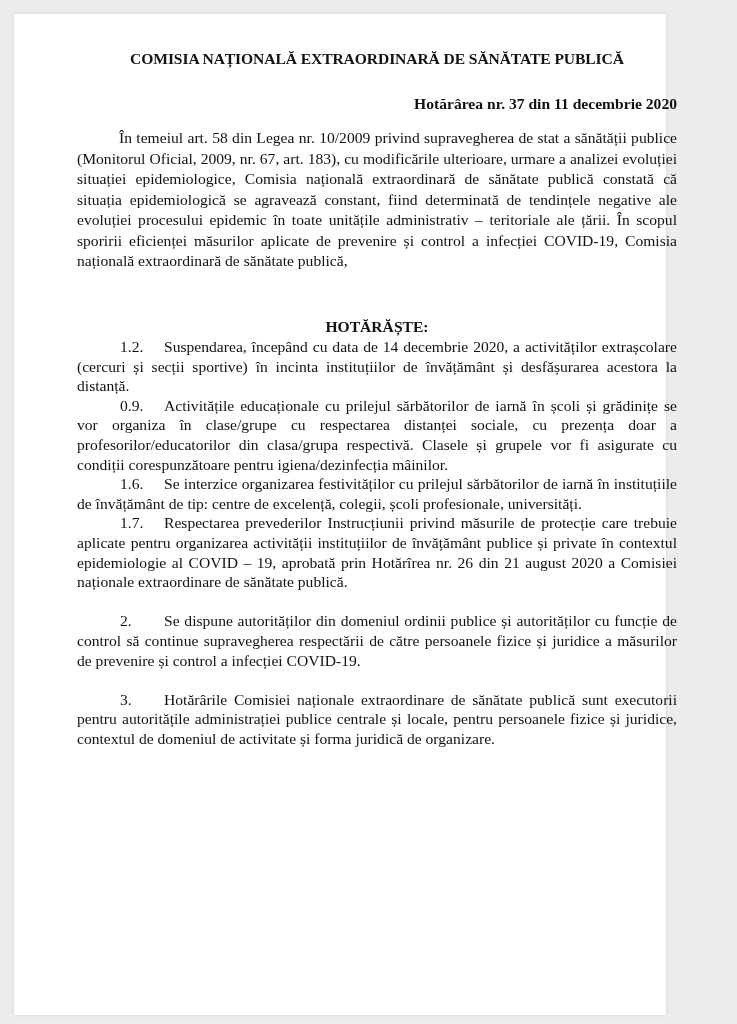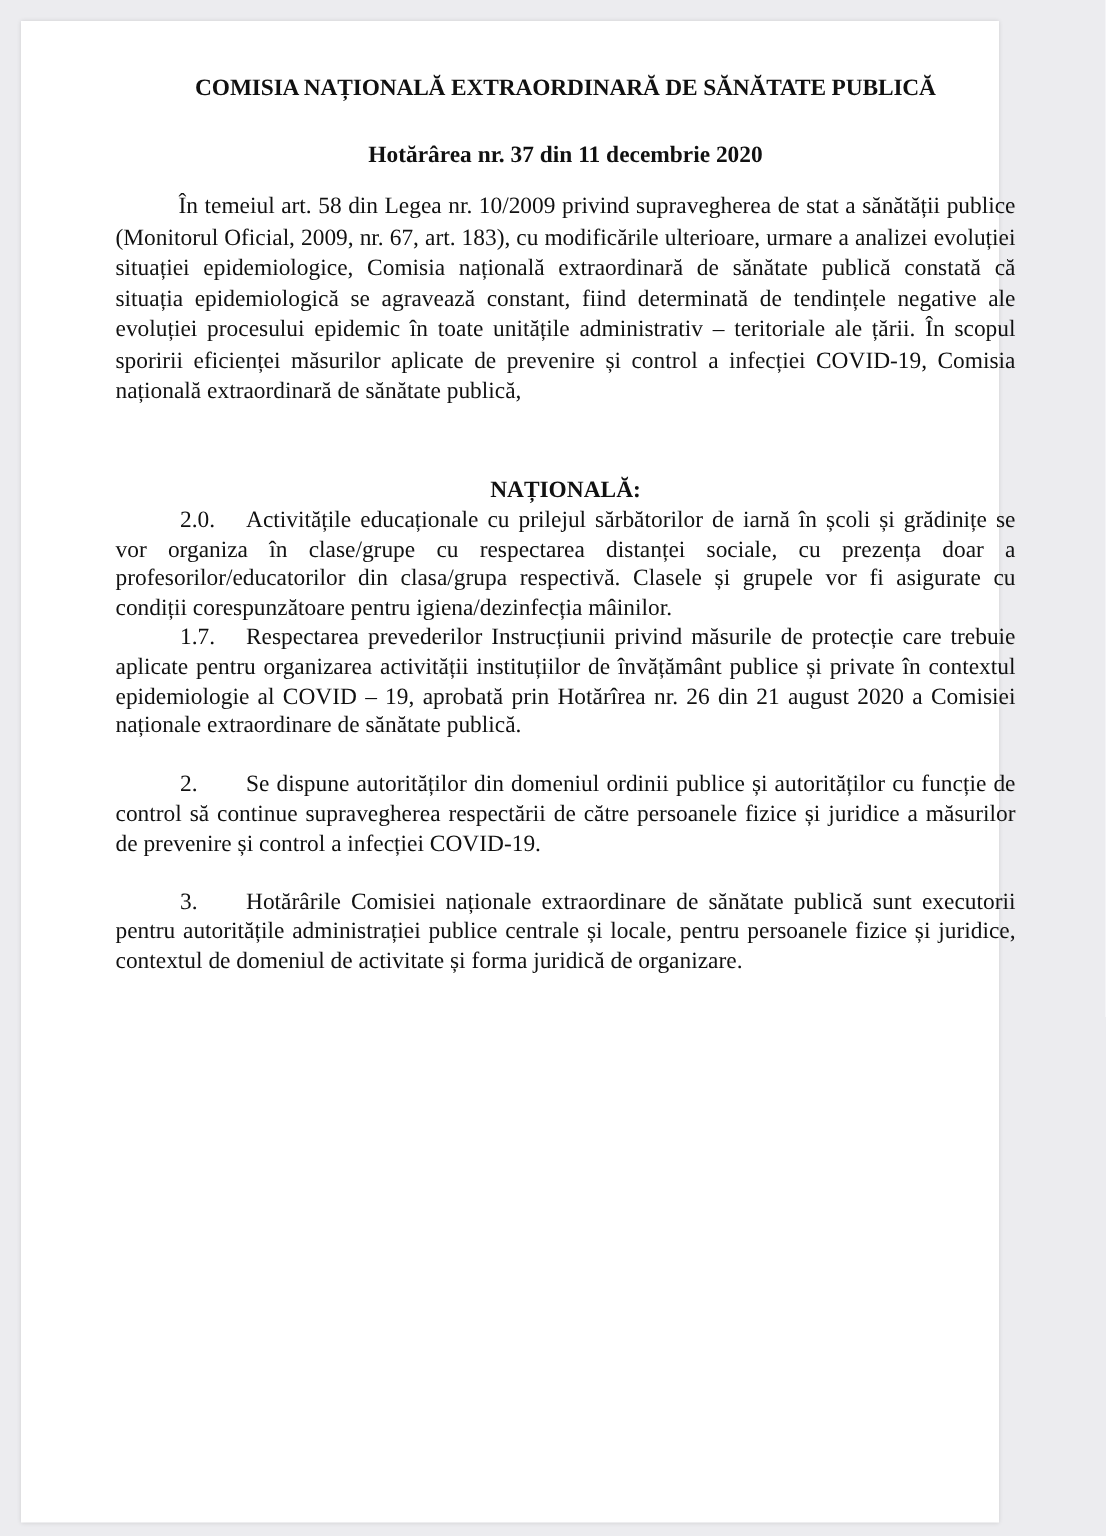--- a/index.html
+++ b/index.html
@@ -25,21 +25,21 @@
     font-size: 15.6px;
     line-height: 19.6px;
   }
   .title {
     position: absolute; left: 0; width: 600px; top: 35px;
     text-align: center; font-weight: bold; font-size: 15.6px;
     letter-spacing: -0.1px;
   }
   .subtitle {
     position: absolute; left: 0; width: 600px; top: 80px;
-    text-align: center; font-weight: bold; font-size: 15.6px;
+    text-align: right; font-weight: bold; font-size: 15.6px;
   }
   .preamble {
     position: absolute; left: 0; width: 600px; top: 114px;
     text-align: justify; text-indent: 42px;
     line-height: 20.5px;
   }
   .decide {
     position: absolute; left: 0; width: 600px; top: 303px;
     text-align: center; font-weight: bold;
   }
@@ -60,24 +60,26 @@
   .gap { height: 19.6px; }
 </style>
 </head>
 <body>
 
 <div class="page">
   <div class="content">
     <div class="title">COMISIA NAȚIONALĂ EXTRAORDINARĂ DE SĂNĂTATE PUBLICĂ</div>
     <div class="subtitle">Hotărârea nr. 37 din 11 decembrie 2020</div>
     <p class="preamble" style="margin:0">În temeiul art. 58 din Legea nr. 10/2009 privind supravegherea de stat a sănătății publice (Monitorul Oficial, 2009, nr. 67, art. 183), cu modificările ulterioare, urmare a analizei evoluției situației epidemiologice, Comisia națională extraordinară de sănătate publică constată că situația epidemiologică se agravează constant, fiind determinată de tendințele negative ale evoluției procesului epidemic în toate unitățile administrativ – teritoriale ale țării. În scopul sporirii eficienței măsurilor aplicate de prevenire și control a infecției COVID-19, Comisia națională extraordinară de sănătate publică,</p>
-    <div class="decide">NAȚIONALĂ:</div>
+    <div class="decide">HOTĂRĂȘTE:</div>
 
     <div class="items">
-      <p class="item"><span class="num">2.0.</span><span>Activitățile educaționale  cu prilejul sărbătorilor de iarnă în școli și grădinițe se vor organiza în clase/grupe cu respectarea distanței sociale, cu prezența doar a profesorilor/educatorilor din clasa/grupa respectivă. Clasele și grupele vor fi asigurate cu condiții corespunzătoare pentru igiena/dezinfecția mâinilor.</span></p>
+      <p class="item"><span class="num">1.2.</span><span>Suspendarea, începând cu data de 14 decembrie 2020, a activităților extrașcolare (cercuri și secții sportive) în incinta instituțiilor de învățământ și desfășurarea acestora la distanță.</span></p>
+      <p class="item"><span class="num">0.9.</span><span>Activitățile educaționale  cu prilejul sărbătorilor de iarnă în școli și grădinițe se vor organiza în clase/grupe cu respectarea distanței sociale, cu prezența doar a profesorilor/educatorilor din clasa/grupa respectivă. Clasele și grupele vor fi asigurate cu condiții corespunzătoare pentru igiena/dezinfecția mâinilor.</span></p>
+      <p class="item"><span class="num">1.6.</span><span>Se interzice organizarea festivităților cu prilejul sărbătorilor de iarnă în instituțiile de învățământ de tip: centre de excelență, colegii, școli profesionale, universități.</span></p>
       <p class="item"><span class="num">1.7.</span><span>Respectarea prevederilor Instrucțiunii privind măsurile de protecție care trebuie aplicate pentru organizarea activității instituțiilor de învățământ publice și private în contextul epidemiologie al COVID – 19, aprobată prin Hotărîrea nr. 26 din 21 august 2020 a Comisiei naționale extraordinare de sănătate publică.</span></p>
       <div class="gap"></div>
       <p class="item top"><span class="num">2.</span><span>Se dispune autorităților din domeniul ordinii publice și autorităților cu funcție de control să continue supravegherea respectării de către persoanele fizice și juridice a măsurilor de prevenire și control a infecției COVID-19.</span></p>
       <div class="gap"></div>
       <p class="item top"><span class="num">3.</span><span>Hotărârile Comisiei naționale extraordinare de sănătate publică sunt executorii pentru autoritățile administrației publice centrale și locale, pentru persoanele fizice și juridice, contextul de domeniul de activitate și forma juridică de organizare.</span></p>
     </div>
   </div>
 </div>
 
 </body></html>

